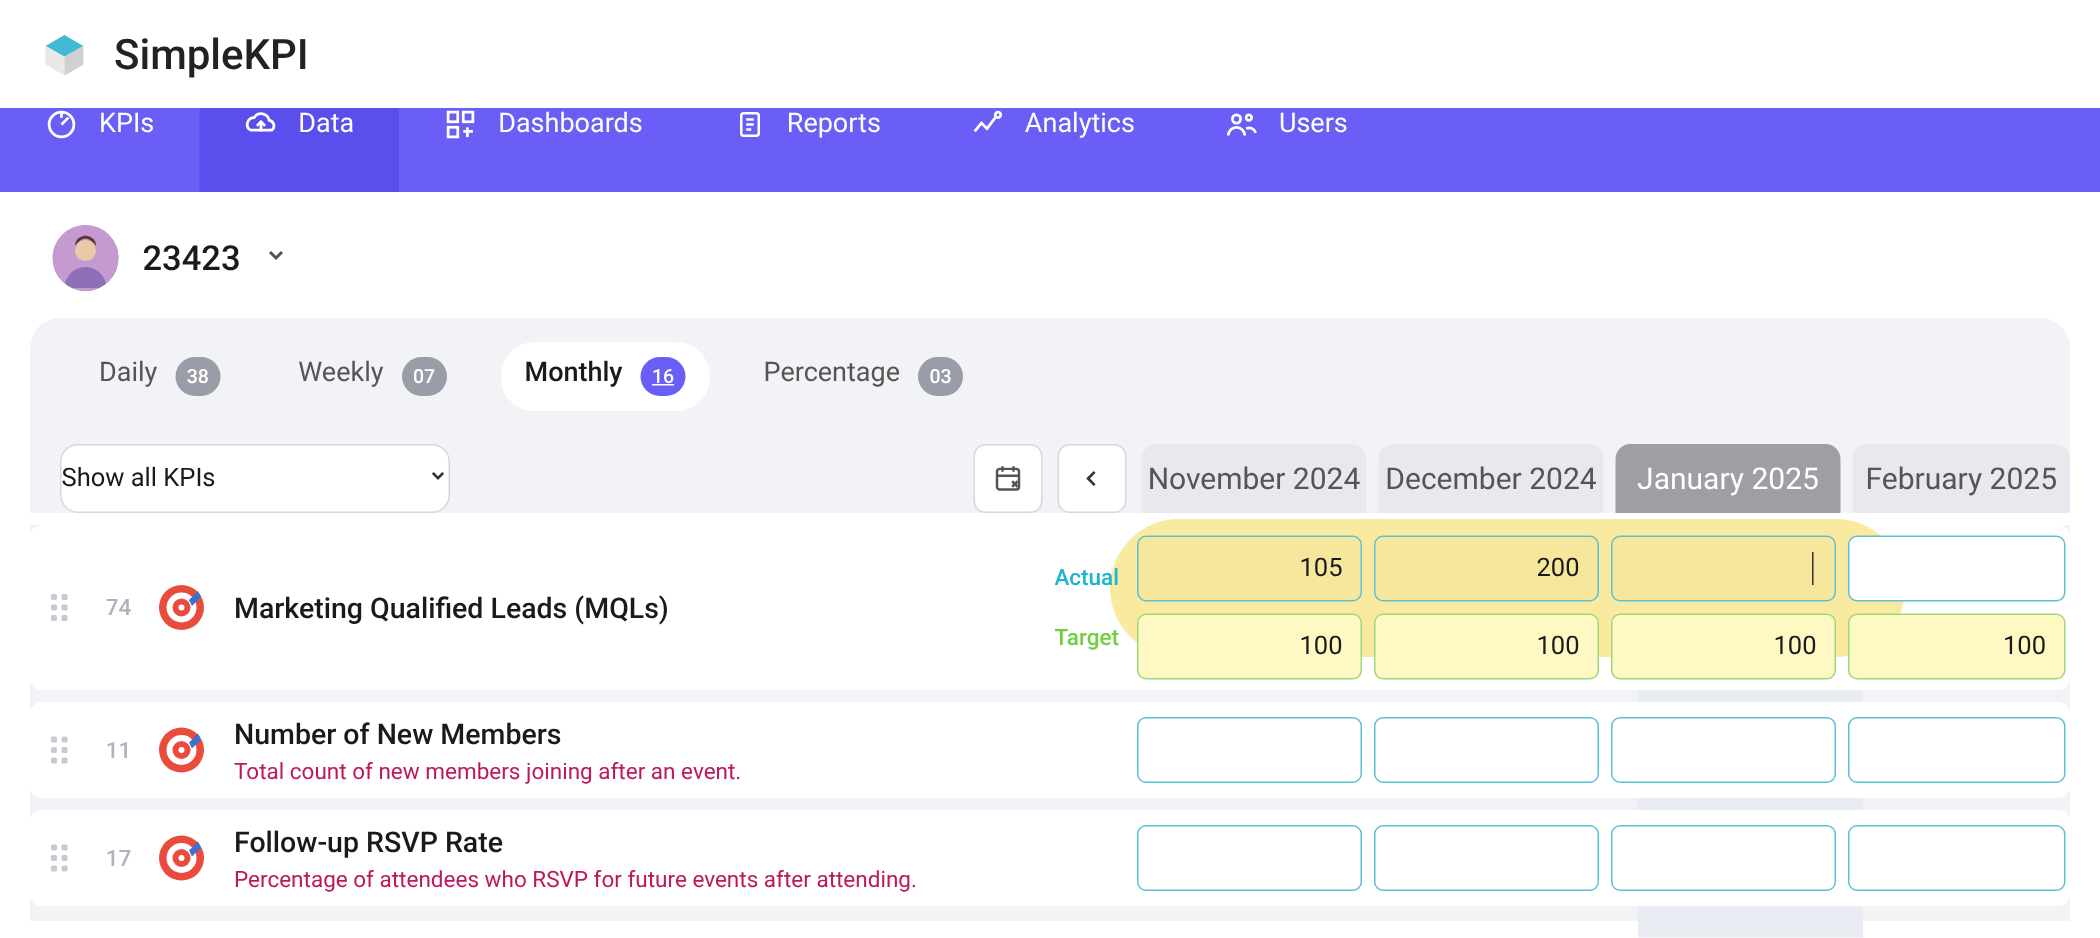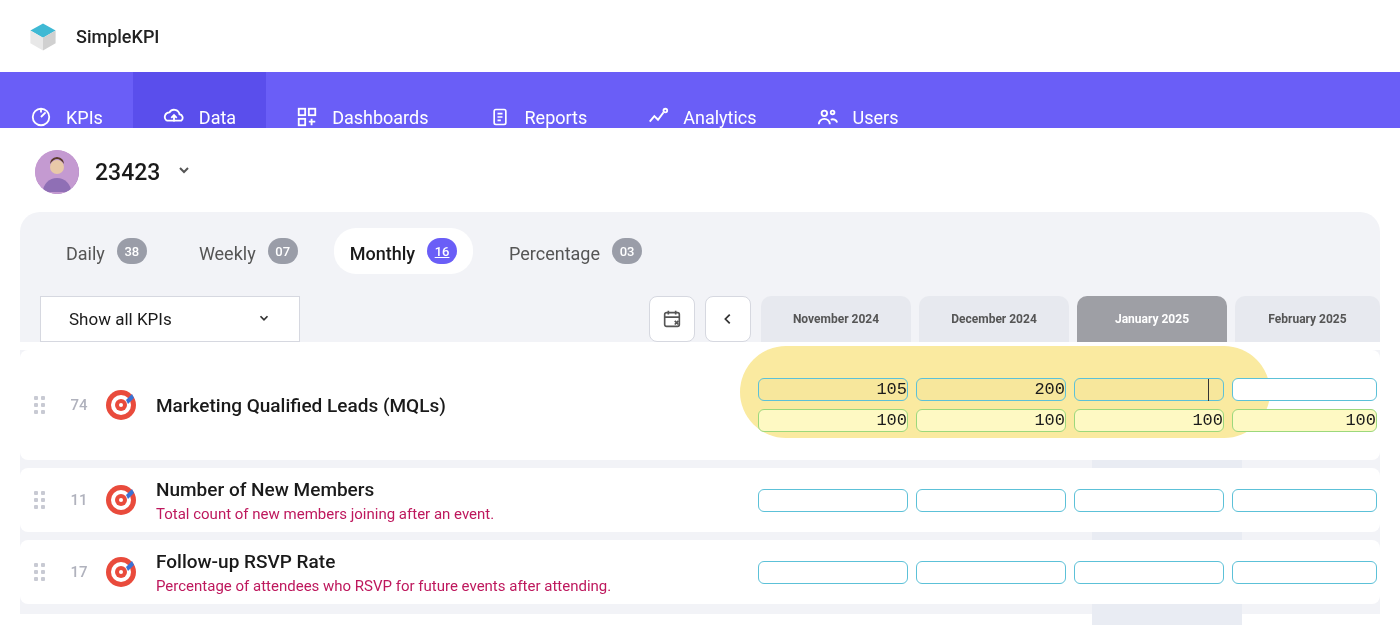--- a/index.html
+++ b/index.html
@@ -18,34 +18,34 @@
   align-items: center;
   gap: 15px;
   padding: 18px 25px;
 }
 .logo-icon {
   width: 36px;
   height: 36px;
   position: relative;
 }
 .app-title {
-  font-size: 18px;
+  font-size: 28px;
   font-weight: 500;
   color: #222;
 }
 
 
 .nav {
   background: #6a5ef7;
   display: flex;
   height: 56px;
 }
 .nav-item {
   display: flex;
-  align-items: flex-end;
+  align-items: flex-start;
   gap: 14px;
   padding: 0 30px;
   color: #fff;
   font-size: 18px;
   cursor: pointer;
   font-weight: 400;
 }
 .nav-item.active {
   background: #5a4eec;
 }
@@ -83,21 +83,21 @@
   margin: 0 20px;
   padding: 16px 0 22px 0;
 }
 .tabs {
   display: flex;
   gap: 20px;
   padding: 0 30px;
 }
 .tab {
   display: flex;
-  align-items: flex-end;
+  align-items: flex-start;
   gap: 12px;
   padding: 10px 16px;
   border-radius: 22px;
   cursor: pointer;
   font-size: 18px;
   color: #555;
 }
 .tab.active {
   background: #fff;
   color: #1a1a1a;
@@ -125,22 +125,22 @@
 .controls-row {
   display: flex;
   align-items: center;
   padding: 0 0 0 20px;
   margin: 0 20px;
   background: #f2f3f7;
 }
 .dropdown {
   background: #fff;
   border: 1px solid #d6d8e0;
-  border-radius: 0;
-  padding: 12px 28px;
+  border-radius: 12px;
+  padding: 12px 0;
   width: 260px;
   display: flex;
   align-items: center;
   justify-content: space-between;
   font-size: 17px;
   cursor: pointer;
 }
 .controls-spacer { flex: 1; }
 .icon-button {
   background: #fff;
@@ -161,23 +161,22 @@
   gap: 8px;
 }
 .month-header {
   width: 150px;
   height: 46px;
   background: #e7e9ef;
   border-radius: 10px 10px 0 0;
   display: flex;
   align-items: center;
   justify-content: center;
-  font-size: 12px;
+  font-size: 20px;
   color: #555;
-  font-weight: bold;
 }
 .month-header.current {
   background: #9e9fa5;
   color: #fff;
 }
 .month-header.last {
   width: 145px;
 }
 
 
@@ -269,29 +268,28 @@
   z-index: 1;
 }
 .cell-col {
   width: 150px;
   display: flex;
   flex-direction: column;
   gap: 8px;
 }
 .cell-col.last { width: 145px; }
 .cell {
-  height: 23px;
+  height: 44px;
   border-radius: 6px;
   display: flex;
   align-items: center;
   justify-content: flex-end;
-  padding: 0 0;
+  padding: 0 12px;
   font-size: 17px;
   position: relative;
-  font-family: Liberation Mono, monospace;
 }
 .cell.actual {
   border: 1.5px solid #5cc1d8;
   background: #fff;
 }
 .cell.target {
   border: 1.5px solid #9cd87c;
   background: #fef9c3;
 }
 .cell.highlight {
@@ -473,20 +471,24 @@
       <svg viewBox="0 0 34 34" width="34" height="34">
           <circle cx="17" cy="17" r="15" fill="#e94b3c"></circle>
           <circle cx="17" cy="17" r="10" fill="#fff"></circle>
           <circle cx="17" cy="17" r="6" fill="#e94b3c"></circle>
           <circle cx="17" cy="17" r="2" fill="#fff"></circle>
           <path d="M22 12 l6 -6 l2 4 l-6 6 z" fill="#3a72d4"></path>
         </svg>
     </div>
     <div class="kpi-info">
       <div class="kpi-name">Marketing Qualified Leads (MQLs)</div>
+    </div>
+    <div class="row-labels" style="position:relative; z-index:1;">
+      <span class="label-actual">Actual</span>
+      <span class="label-target">Target</span>
     </div>
     <div class="cells">
       <div class="cell-col">
         <div class="cell actual highlight">105</div>
         <div class="cell target">100</div>
       </div>
       <div class="cell-col">
         <div class="cell actual highlight">200</div>
         <div class="cell target">100</div>
       </div>

